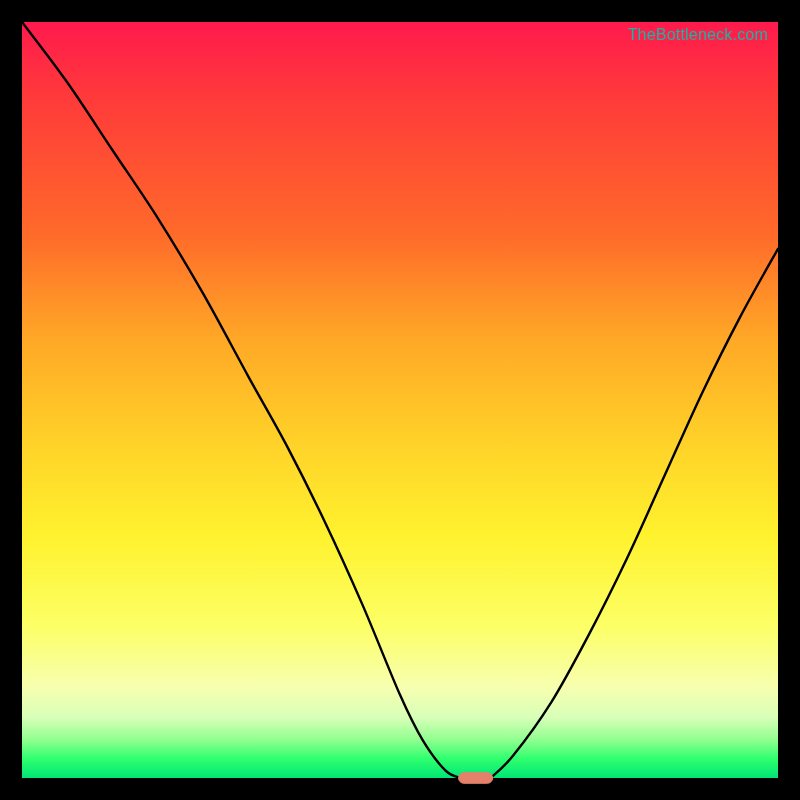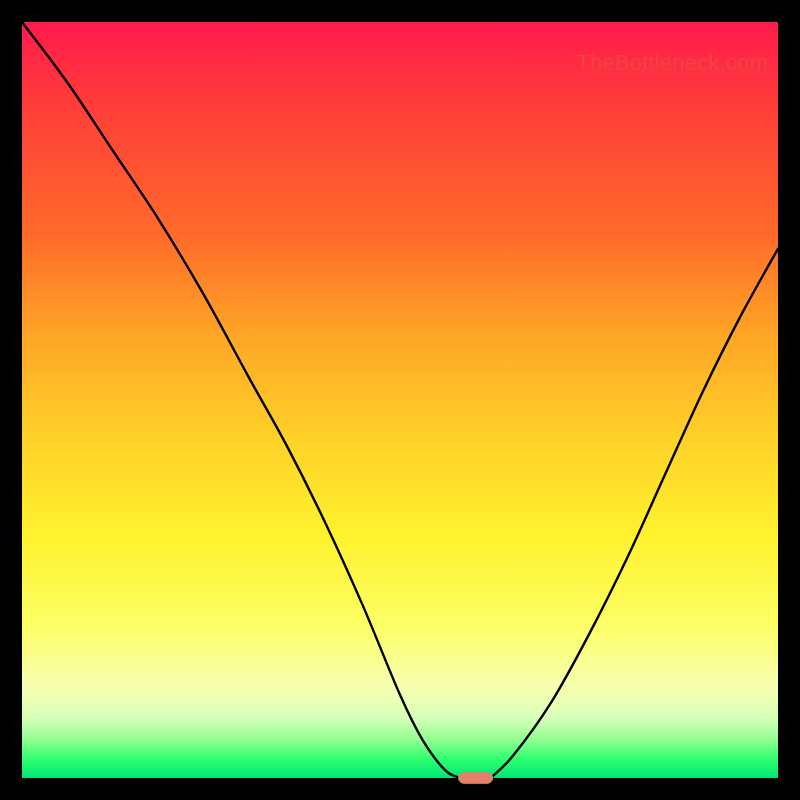--- a/index.html
+++ b/index.html
@@ -39,25 +39,24 @@
       #8fff8f 95%,
       #2eff6e 97.5%,
       #00e676 100%
     );
   }
   
   .watermark {
     position: absolute;
     top: 4px;
     right: 10px;
-    color: #ef4444;
-    font-size: 22px;
+    color: #14b8a6;
+    font-size: 16px;
     letter-spacing: 0.2px;
     user-select: none;
-    margin-top: 24px;
   }
   
   svg.curves {
     position: absolute;
     left: 0;
     top: 0;
     width: 756px;
     height: 756px;
     overflow: visible;
   }

